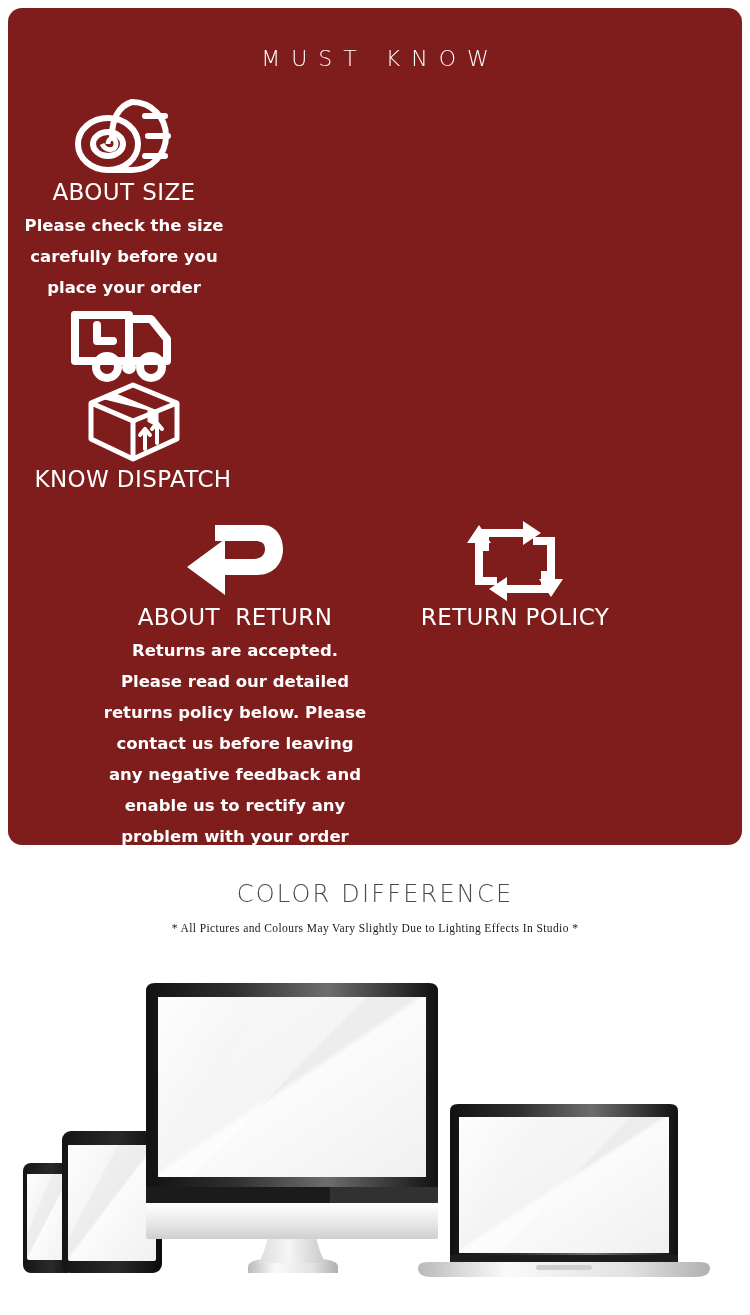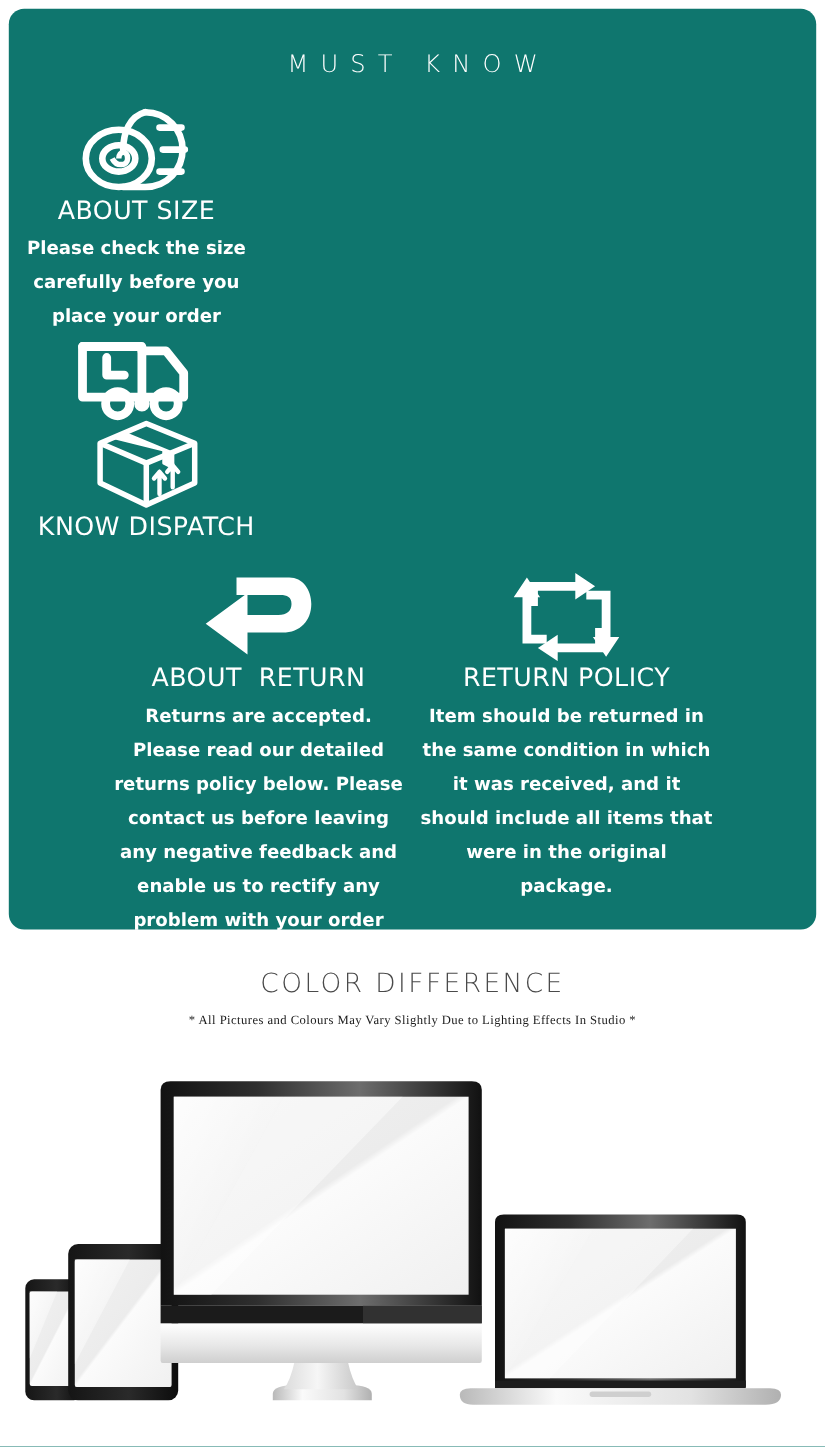--- a/index.html
+++ b/index.html
@@ -10,21 +10,21 @@
     font-family:"Liberation Sans","DejaVu Sans",sans-serif;
     overflow:hidden;
     position:relative;
   }
 
   
   #must-know-panel{
     position:absolute;
     left:8px; top:8px;
     width:734px; height:837px;
-    background:#0f766e;
+    background:#7f1d1d;
     border-radius:14px;
     box-sizing:border-box;
   }
 
   #must-know-title{
     text-align:center;
     color:#ffffff;
     font-size:22px;
     font-weight:300;
     letter-spacing:11px;
@@ -186,21 +186,20 @@
           <path d="M14 8 L56 8 L56 0 L74 12 L56 24 L56 16 L22 16 L22 30 L14 30 Z"></path>
 
           <path d="M88 16 L88 58 L96 58 L84 76 L72 58 L80 58 L80 24 L66 24 L66 16 Z"></path>
 
           <path d="M82 72 L40 72 L40 80 L22 68 L40 56 L40 64 L74 64 L74 50 L82 50 Z"></path>
 
           <path d="M8 64 L8 22 L0 22 L12 4 L24 22 L16 22 L16 56 L30 56 L30 64 Z"></path>
         </svg>
       </div>
       <div class="card-title">RETURN POLICY</div>
-      <div class="card-body">Item should be returned in the same condition in which it was received, and it should include all items that were in the original package.</div>
     </div>
 
   </div>
 </div>
 
 <div id="color-difference">
   <div id="color-diff-title">COLOR DIFFERENCE</div>
   <div id="color-diff-sub">* All Pictures and Colours May Vary Slightly Due to Lighting Effects In Studio *</div>
 </div>
 

